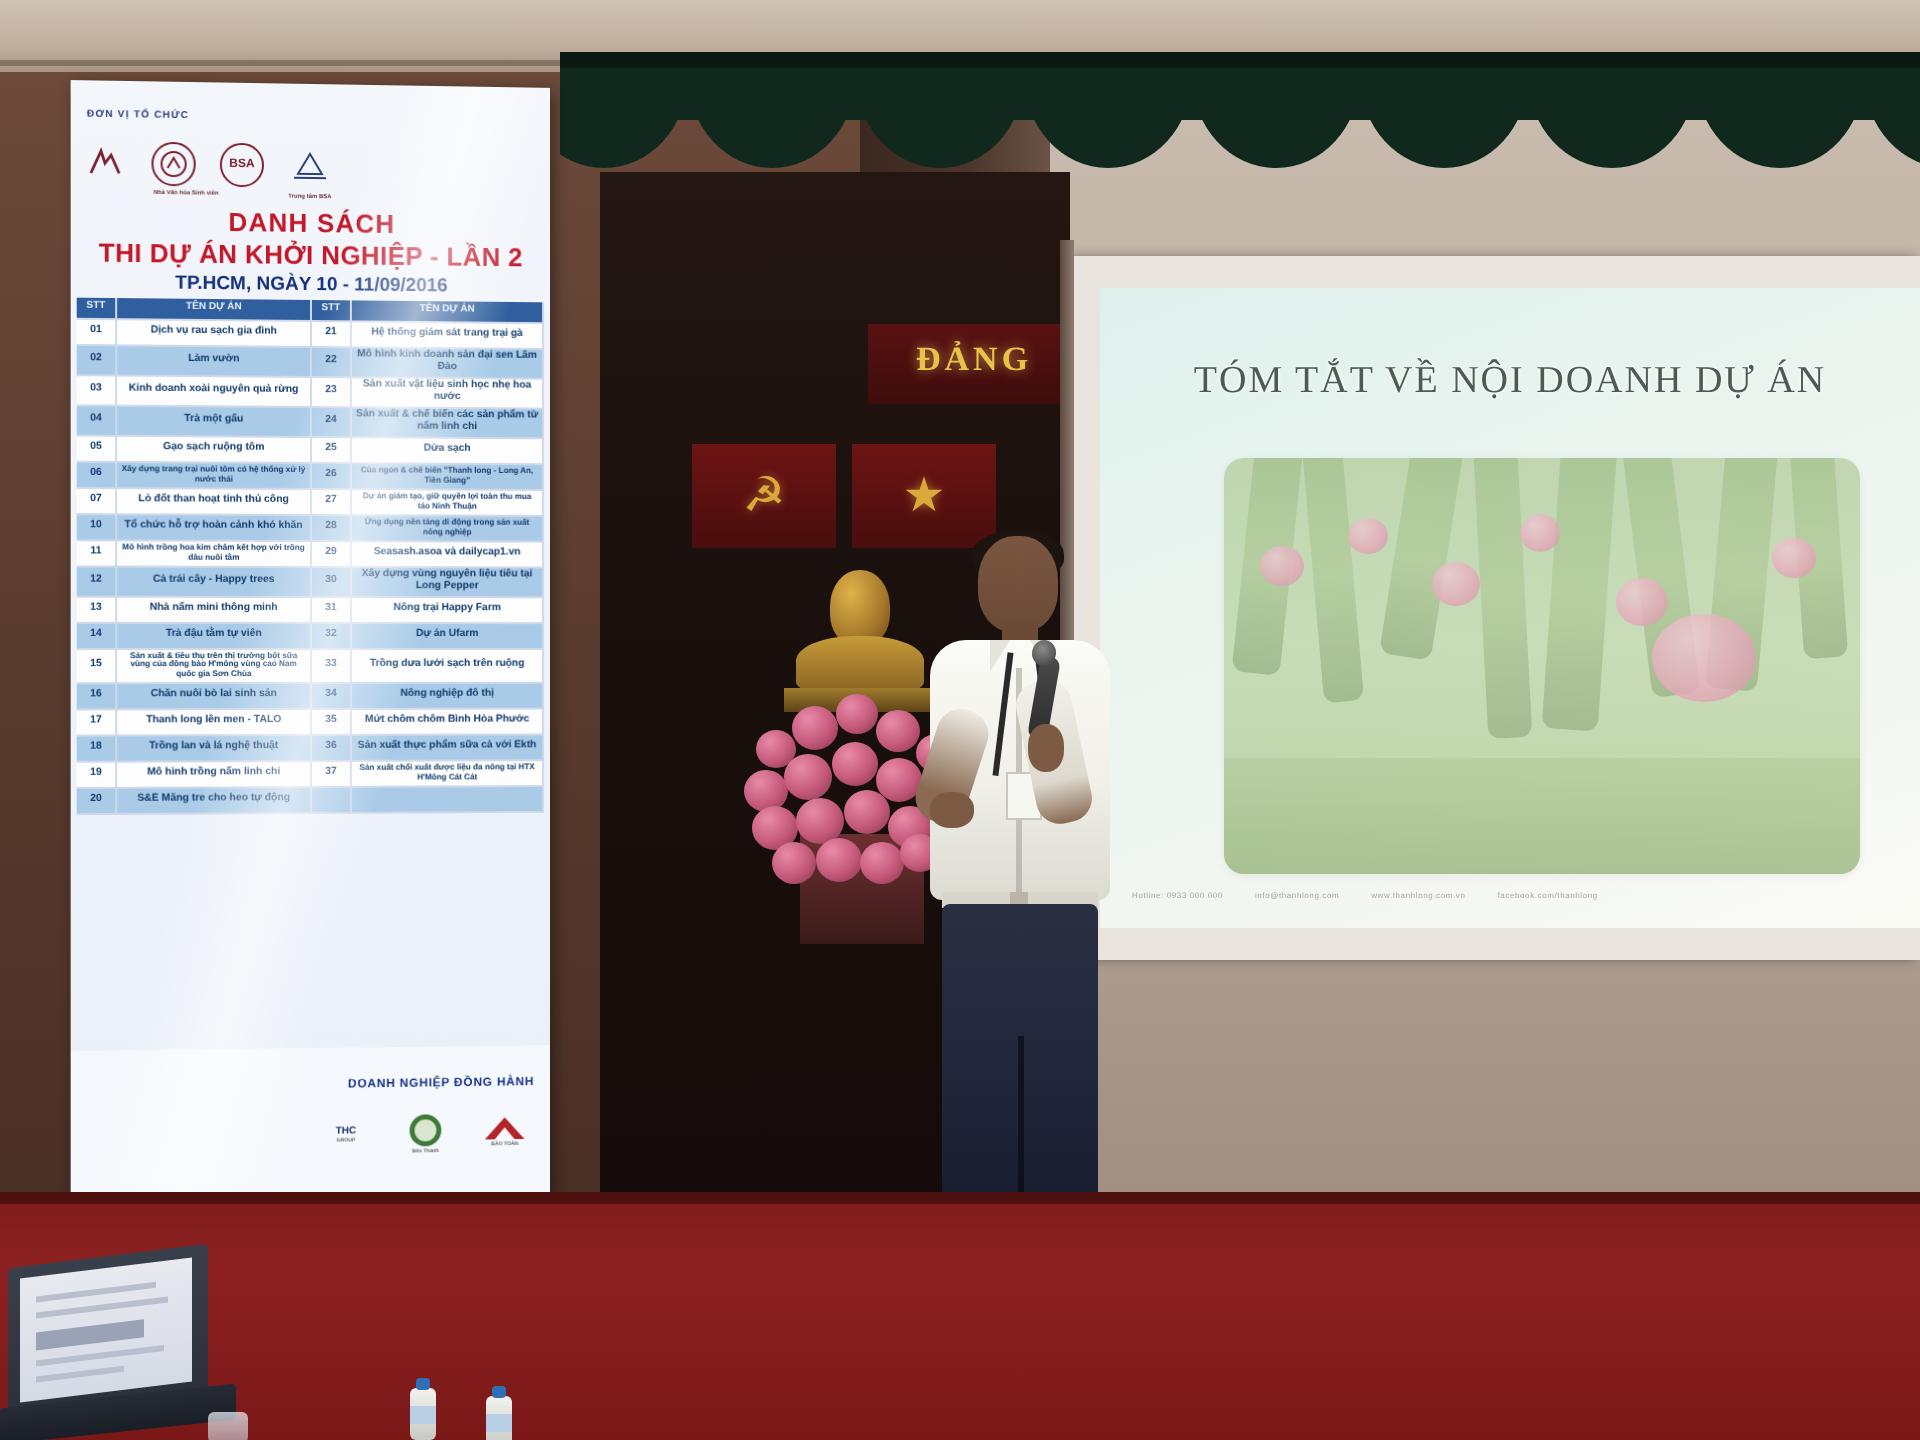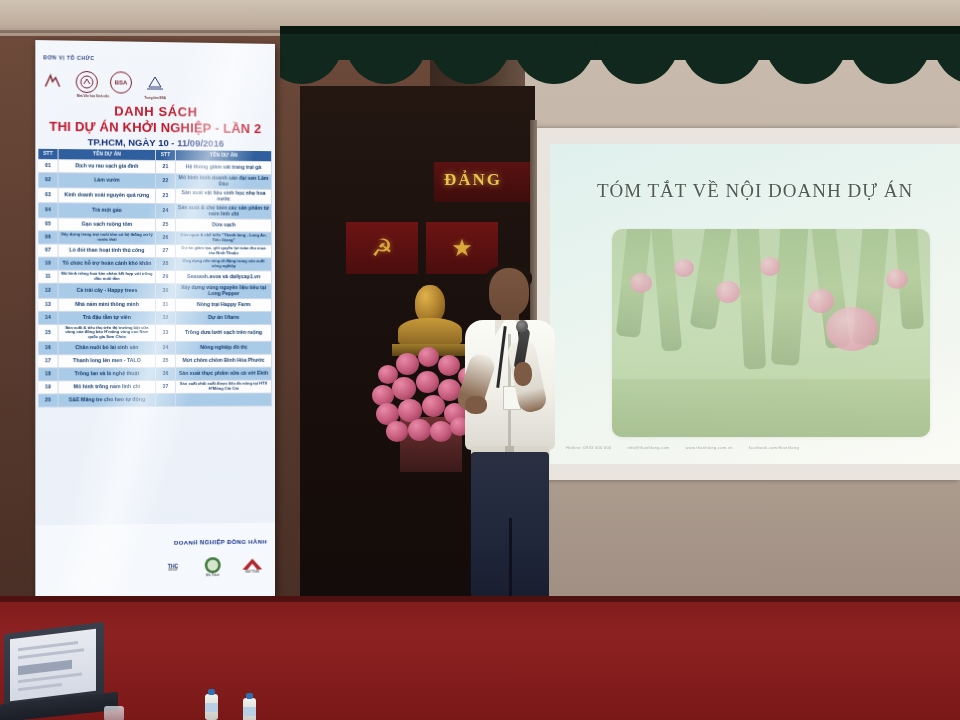--- a/index.html
+++ b/index.html
@@ -55,21 +55,21 @@
   .backdrop {
     position:absolute; left:300px; top:86px; width:235px; height:520px;
     background:linear-gradient(180deg,#241712 0%, #1a100d 40%, #140c0a 100%);
   }
   .banner-dang {
     position:absolute; left:434px; top:162px; width:101px; height:40px;
     background:linear-gradient(180deg,#5a1212 0%,#3e0c0c 100%);
     overflow:hidden;
   }
   .banner-dang span {
-    position:absolute; left:10px; top:8px;
+    position:absolute; left:24px; top:8px;
     font-size:17px; letter-spacing:2px; font-weight:700;
     color:#e8c34a; text-shadow:0 0 6px rgba(240,200,90,.7);
     font-family:"Liberation Serif", serif;
   }
   .flag {
     position:absolute; top:222px; width:72px; height:52px;
     background:linear-gradient(180deg,#6d1414 0%,#4a0d0d 100%);
   }
   .flag.left { left:346px; }
   .flag.right { left:426px; }

